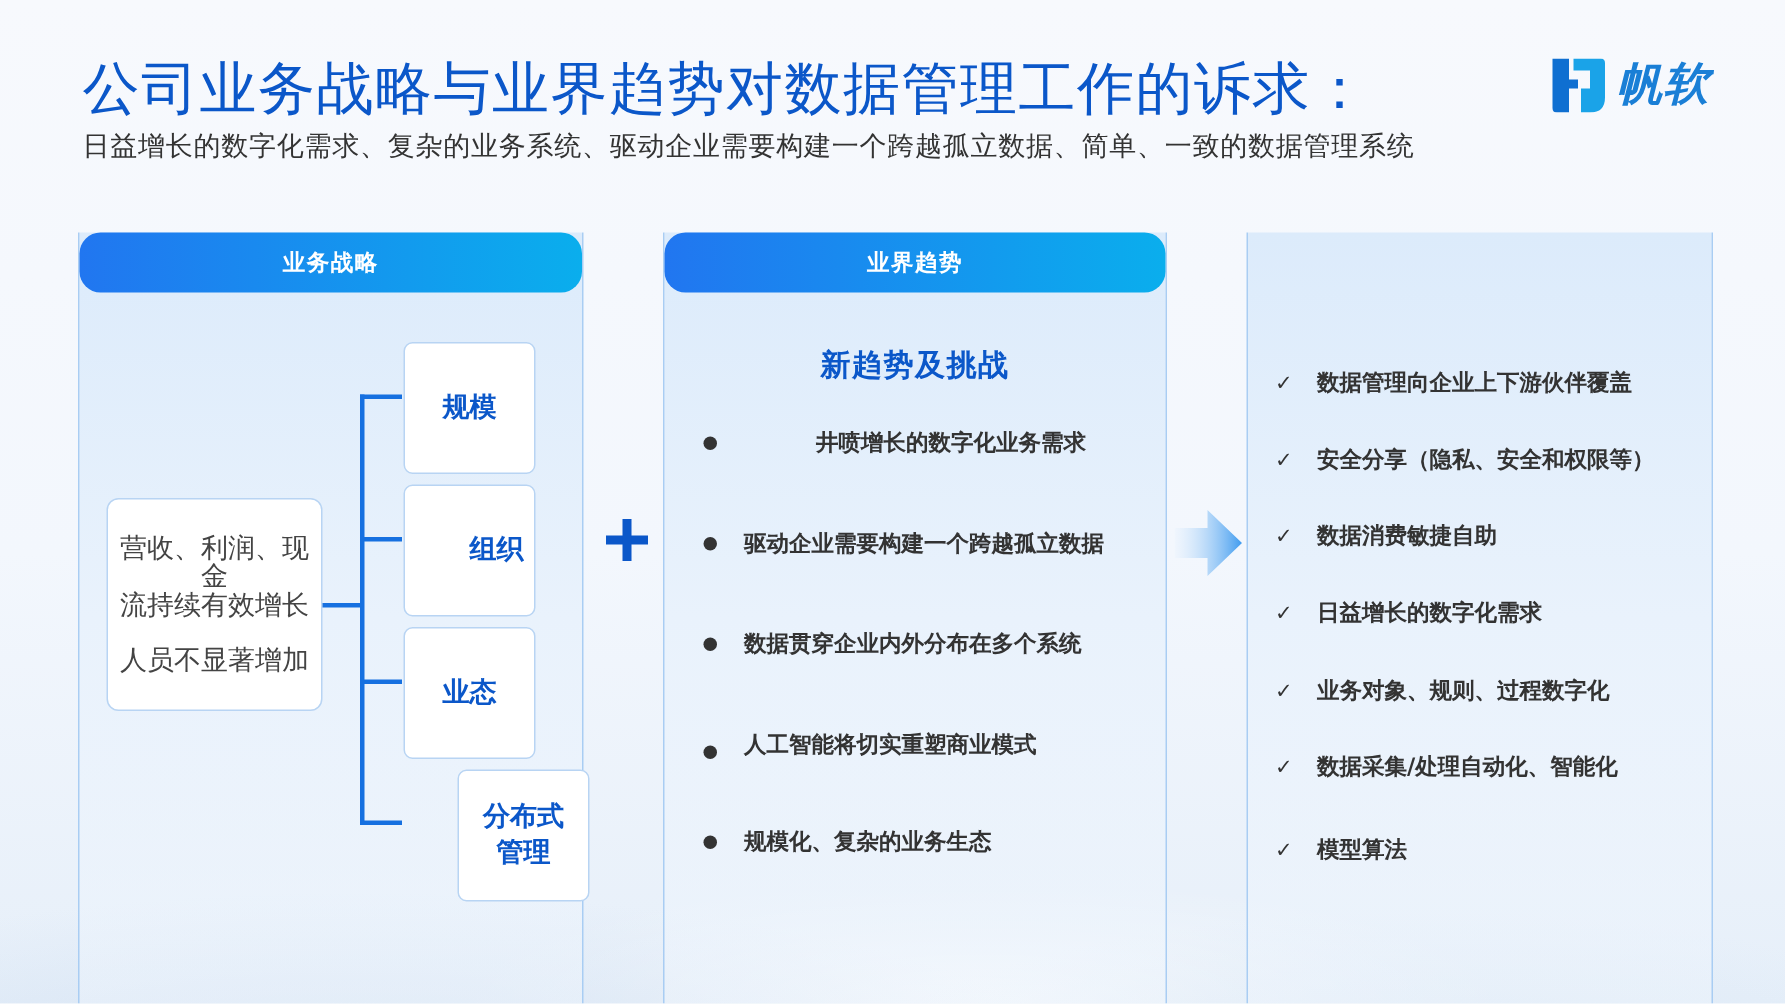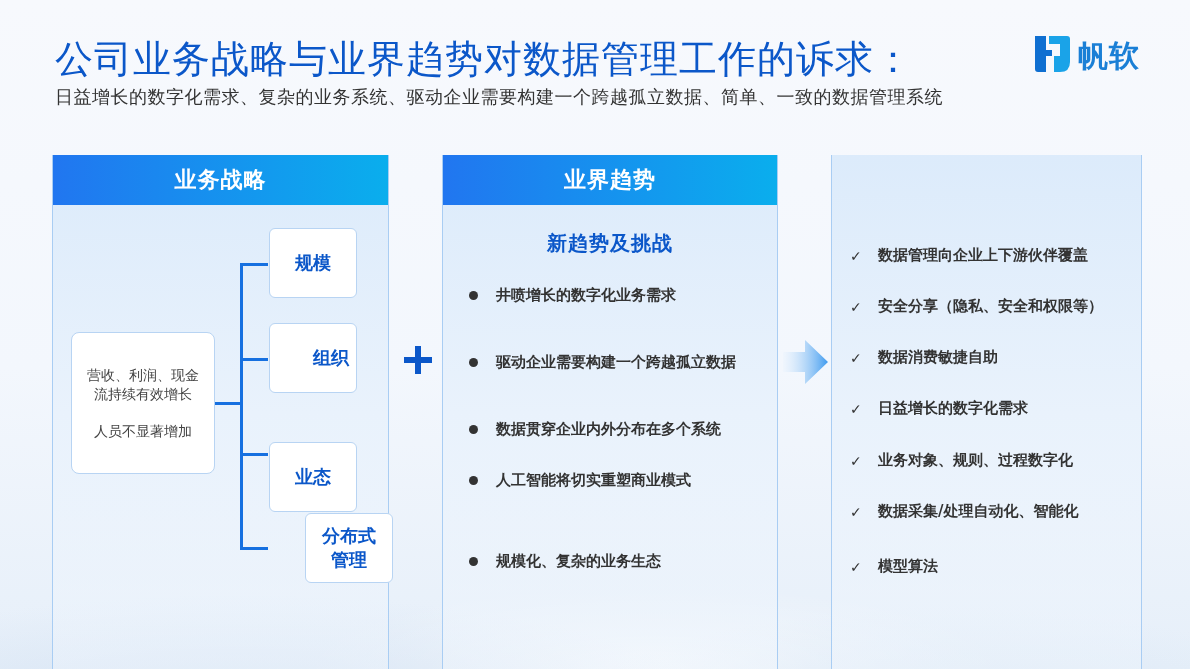--- a/index.html
+++ b/index.html
@@ -20,49 +20,49 @@
   .title {
     position: absolute; left: 55px; top: 34px;
     font-size: 38px; font-weight: normal; color: #0b57c9;
     letter-spacing: 1px; white-space: nowrap;
   }
   .subtitle {
     position: absolute; left: 55px; top: 85px;
     font-size: 18px; color: #333; letter-spacing: 0.5px; white-space: nowrap;
   }
   .logo {
-    position: absolute; left: 1032px; top: 36px; display: flex; gap: 8px;
+    position: absolute; left: 1032px; top: 36px; display: flex; align-items: center; gap: 8px; font-style: italic;
   }
   .logo-mark { width: 38px; height: 36px; }
   .logo-text { font-size: 30px; font-weight: bold; color: #1a7fd6; letter-spacing: 1px; }
 
   .panel {
     position: absolute; top: 155px; height: 514px;
     border-left: 1px solid #a9cdf3; border-right: 1px solid #a9cdf3;
     background: linear-gradient(180deg, #dcebfb 0%, #e9f2fc 50%, rgba(240,246,253,0.4) 100%);
   }
   .panel-head {
-    height: 50px; display: flex; align-items: center; justify-content: center;
+    height: 40px; display: flex; align-items: center; justify-content: center;
     background: linear-gradient(90deg, #2176f0 0%, #0aaeed 100%);
-    color: #fff; font-size: 22px; font-weight: bold; letter-spacing: 1px;
+    color: #fff; font-size: 15px; font-weight: bold; letter-spacing: 1px; border-radius: 14px;
   }
   .p1 { left: 52px; width: 337px; }
   .p2 { left: 442px; width: 336px; }
   .p3 { left: 831px; width: 311px; }
 
   .goal-box {
     position: absolute; left: 18px; top: 177px; width: 144px; height: 142px;
     background: #fff; border: 1px solid #b8d4f3; border-radius: 8px;
     display: flex; flex-direction: column; align-items: center; justify-content: center;
-    text-align: center; font-size: 14px; color: #444; line-height: 19px;
+    text-align: center; font-size: 18px; color: #444; line-height: 19px;
   }
   .goal-box .gap { height: 18px; }
   .trunk { position: absolute; background: #1670e0; }
   .dim-box {
-    position: absolute; left: 216px; width: 88px; height: 70px;
+    position: absolute; left: 216px; width: 88px; height: 88px;
     background: #fff; border: 1px solid #b8d4f3; border-radius: 6px;
     display: flex; align-items: center; justify-content: center; text-align: center;
     font-size: 18px; font-weight: bold; color: #0b57c9; line-height: 24px;
   }
 
   .sec-title {
     position: absolute; left: 0; right: 0; top: 75px; text-align: center;
     font-size: 20px; font-weight: bold; color: #0b57c9; letter-spacing: 1px;
   }
   .bullet-row {
@@ -109,43 +109,43 @@
 
   <div class="trunk" style="left:162px; top:247px; width:26px; height:3px;"></div>
   <div class="trunk" style="left:187px; top:108px; width:3px; height:286px;"></div>
   <div class="trunk" style="left:187px; top:108px; width:28px; height:3px;"></div>
   <div class="trunk" style="left:187px; top:203px; width:28px; height:3px;"></div>
   <div class="trunk" style="left:187px; top:298px; width:28px; height:3px;"></div>
   <div class="trunk" style="left:187px; top:392px; width:28px; height:3px;"></div>
 
   <div class="dim-box" style="top:73px;">规模</div>
   <div class="dim-box" style="top:168px;padding-left:36px;">组织</div>
-  <div class="dim-box" style="top:263px;margin-top:24px;">业态</div>
+  <div class="dim-box" style="top:263px;">业态</div>
   <div class="dim-box" style="top:358px; padding:0 14px;margin-left:36px;">分布式管理</div>
 </div>
 
 <div class="plus"></div>
 
 <div class="panel p2">
   <div class="panel-head">业界趋势</div>
   <div class="sec-title">新趋势及挑战</div>
 
-  <div class="bullet-row" style="top:131px;">
+  <div class="bullet-row" style="top:131px;gap:48px;">
     <span class="dot"></span>
     <span>井喷增长的数字化业务需求</span>
   </div>
   <div class="bullet-row" style="top:198px;">
     <span class="dot"></span>
     <span>驱动企业需要构建一个跨越孤立数据</span>
   </div>
   <div class="bullet-row" style="top:265px;">
     <span class="dot"></span>
     <span>数据贯穿企业内外分布在多个系统</span>
   </div>
-  <div class="bullet-row" style="top:316px;">
+  <div class="bullet-row" style="top:332px;align-items:flex-end;">
     <span class="dot"></span>
     <span>人工智能将切实重塑商业模式</span>
   </div>
   <div class="bullet-row" style="top:397px;">
     <span class="dot"></span>
     <span>规模化、复杂的业务生态</span>
   </div>
 </div>
 
 <svg class="arrow" viewBox="0 0 46 44">

